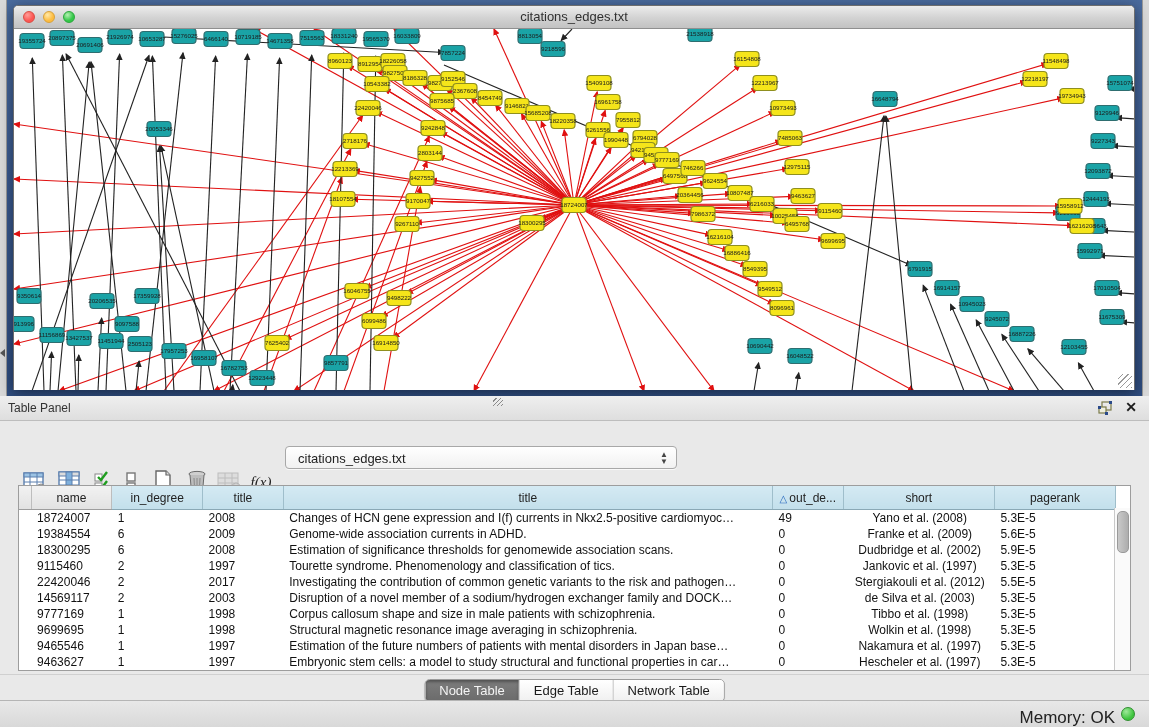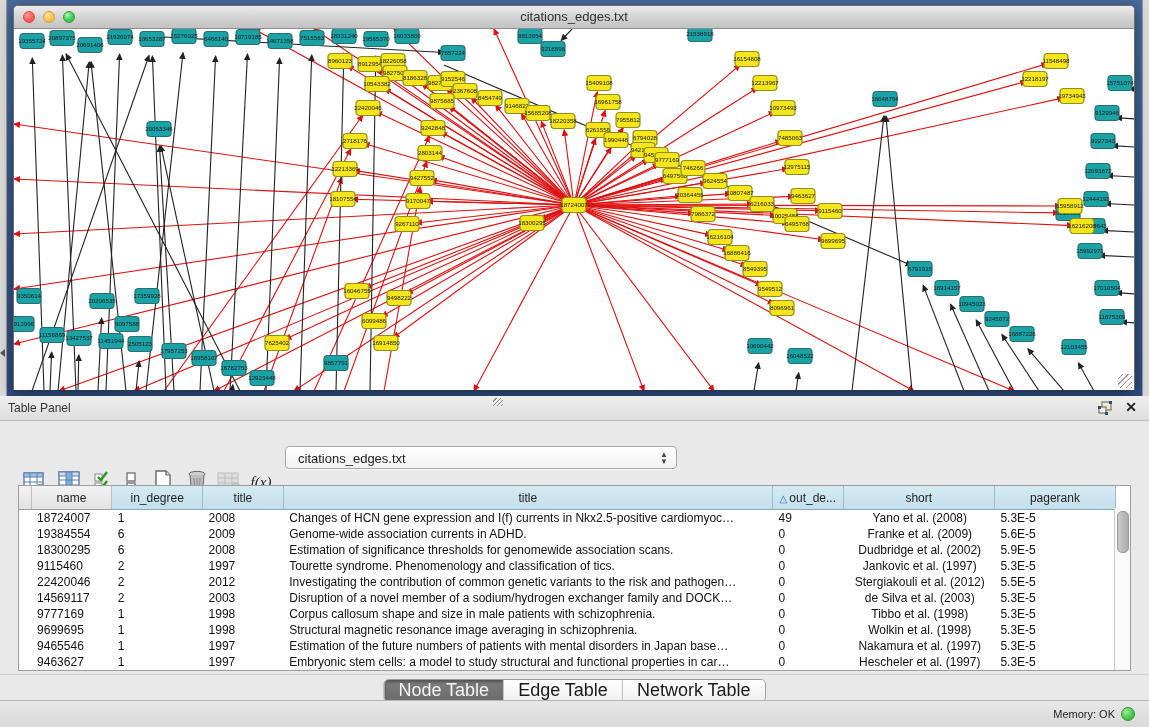--- a/index.html
+++ b/index.html
@@ -64,29 +64,29 @@
   table.grid td.c-short{text-align:center;}
   .sort-tri{color:#2a6bbf;font-size:10px;margin-right:2px;}
   .vscroll{position:absolute;right:0;top:22px;width:15px;height:162px;background:#fafafa;border-left:1px solid #c9c9c9;}
   .vthumb{position:absolute;left:2px;top:3px;width:10px;height:40px;border-radius:5px;
     background:linear-gradient(90deg,#c9c9c9,#adadad);border:1px solid #9a9a9a;}
 
   .tp-tabs{position:absolute;left:0;top:278px;width:1149px;height:26px;border-top:1px solid #d0d0d0;}
   .seg{position:absolute;left:50%;top:4px;transform:translateX(-50%);display:flex;height:21px;
     border:1px solid #9b9b9b;border-radius:5px;overflow:hidden;background:#fff;
     box-shadow:0 1px 1px rgba(0,0,0,.15);}
-  .seg .s{padding:0 14px;line-height:21px;font-size:18px;color:#1a1a1a;background:linear-gradient(180deg,#ffffff,#f0f0f0);
+  .seg .s{padding:0 14px;line-height:21px;font-size:13px;color:#1a1a1a;background:linear-gradient(180deg,#ffffff,#f0f0f0);
     border-right:1px solid #b5b5b5;cursor:pointer;}
   .seg .s:last-child{border-right:none;}
   .seg .s.sel{background:linear-gradient(180deg,#7d7d7d,#6b6b6b);color:#f4f4f4;
     box-shadow:inset 0 2px 3px rgba(0,0,0,.35);}
 
   .statusbar{position:absolute;left:0;top:700px;width:1149px;height:27px;
     background:linear-gradient(180deg,#e8e8e8,#d8d8d8);border-top:1px solid #b5b5b5;}
-  .mem-label{position:absolute;right:34px;top:7px;font-size:11px;color:#222;}
+  .mem-label{position:absolute;right:34px;top:7px;font-size:17px;color:#222;}
   .mem-dot{position:absolute;right:14px;top:6px;width:14px;height:14px;border-radius:50%;
     background:radial-gradient(circle at 35% 30%,#9fe89a,#3ec43e 65%);border:1px solid #2f8f2f;box-sizing:border-box;}
 </style>
 </head>
 <body>
 <div id="app">
 
   <div class="net-area">
     <div class="side-strip left">
       <div class="collapse-arrow"></div>
@@ -865,21 +865,21 @@
               <td class="">1997</td>
               <td class="">Tourette syndrome. Phenomenology and classification of tics.</td>
               <td class="">0</td>
               <td class="c-short">Jankovic et al. (1997)</td>
               <td class="">5.3E-5</td>
             </tr>
             <tr>
               <td></td>
               <td class="">22420046</td>
               <td class="">2</td>
-              <td class="">2012</td>
+              <td class="">2017</td>
               <td class="">Investigating the contribution of common genetic variants to the risk and pathogen…</td>
               <td class="">0</td>
               <td class="c-short">Stergiakouli et al. (2012)</td>
               <td class="">5.5E-5</td>
             </tr>
             <tr>
               <td></td>
               <td class="">14569117</td>
               <td class="">2</td>
               <td class="">2003</td>

